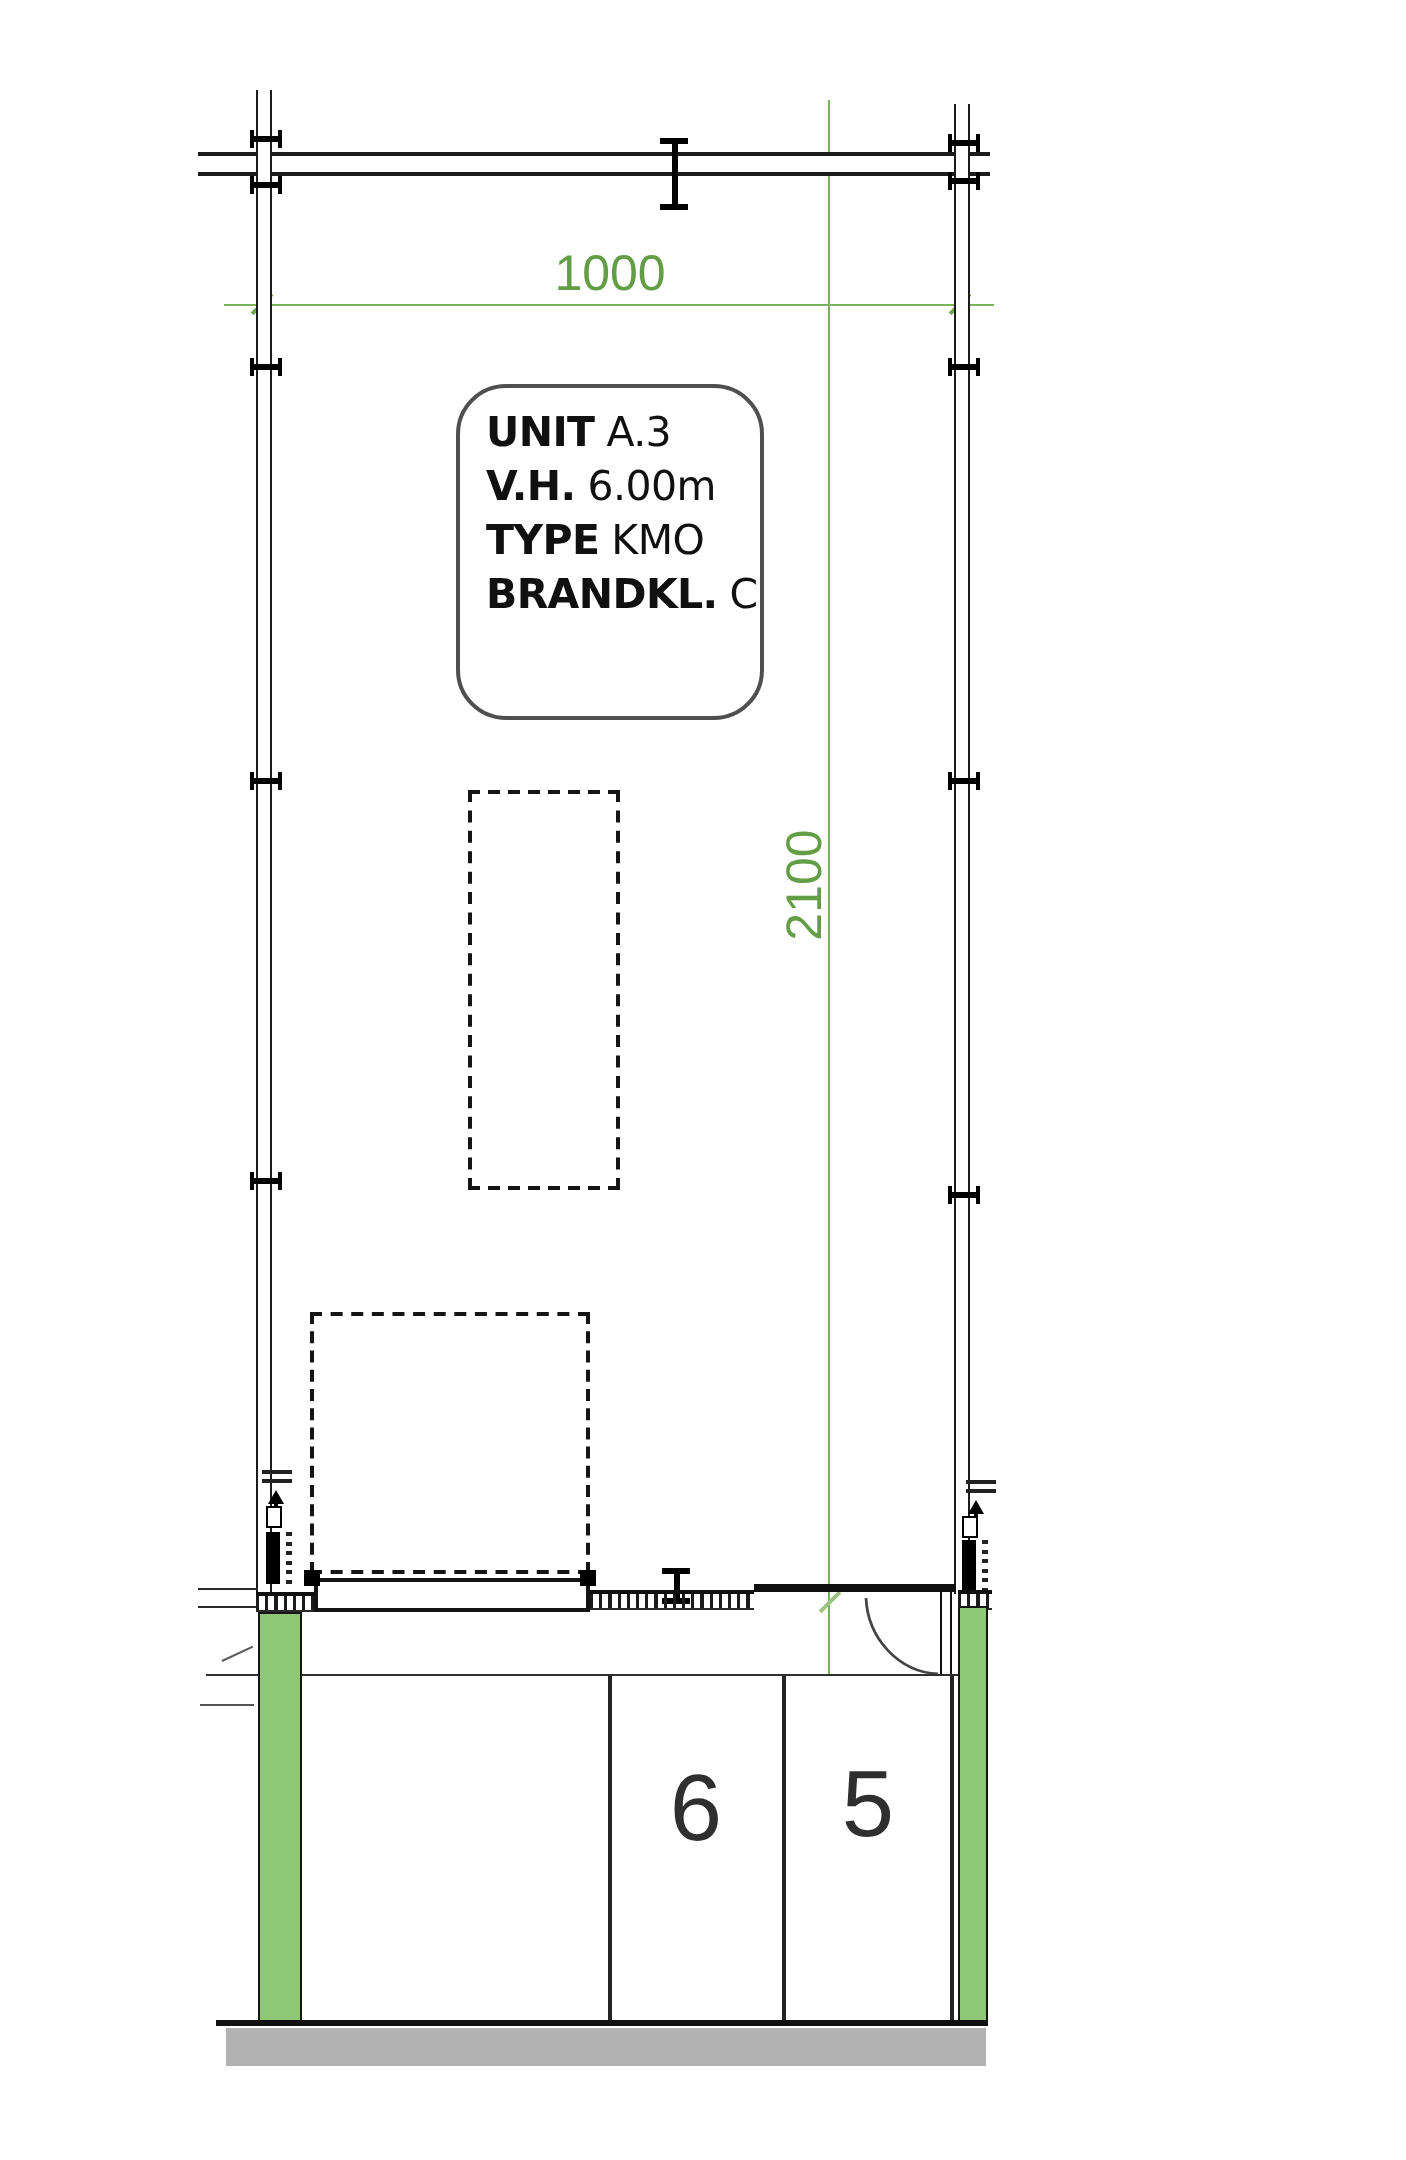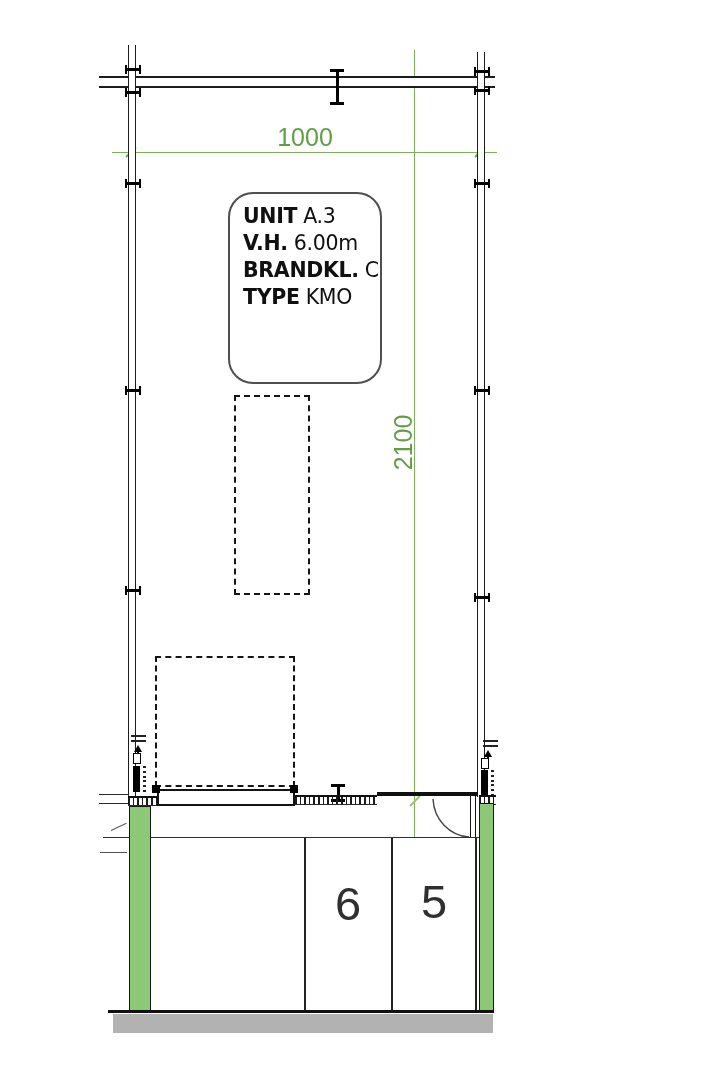--- a/index.html
+++ b/index.html
@@ -21,21 +21,21 @@
 
   
   .jh{width:12px;height:9px;border-left:2.6px solid #000;border-right:2.6px solid #000;}
   .jh::after{content:'';position:absolute;left:0;right:0;top:3px;height:2.6px;background:#000;}
   
   .ibv{width:14px;border-top:3px solid #000;border-bottom:3px solid #000;}
   .ibv::after{content:'';position:absolute;left:50%;top:0;bottom:0;width:3px;margin-left:-1.5px;background:#000;}
 
   
   .unit-box{
-    width:154px;height:192px;border:2px solid #4f4f4f;border-radius:25px;background:#fff;
+    width:154px;height:168px;border:2px solid #4f4f4f;border-radius:25px;background:#fff;
     box-sizing:border-box;padding:9px 0 0 13px;
   }
   .ubox-row{font-size:20.5px;line-height:27px;color:#101010;white-space:nowrap;letter-spacing:-0.3px;}
   .ubox-row b{font-weight:bold;margin-right:6px;}
 
   
   .dashed-zone{border:2.6px dashed #151515;background:transparent;box-sizing:border-box;}
 
   
   .hatch{
@@ -89,22 +89,22 @@
   <div class="abs jh" style="left:474px;top:86px;"></div>
   <div class="abs jh" style="left:474px;top:179px;"></div>
   <div class="abs jh" style="left:474px;top:386px;"></div>
   <div class="abs jh" style="left:474px;top:593px;"></div>
   <div class="abs ibv" style="left:330px;top:69px;height:30px;"></div>
   <div class="abs ibv" style="left:331px;top:784px;height:12px;"></div>
 
   <div class="abs unit-box" style="left:228px;top:192px;">
     <div class="ubox-row"><b>UNIT</b><span>A.3</span></div>
     <div class="ubox-row"><b>V.H.</b><span>6.00m</span></div>
+    <div class="ubox-row"><b>TYPE</b><span>KMO</span></div>
     <div class="ubox-row"><b>BRANDKL.</b><span>C</span></div>
-    <div class="ubox-row"><b>TYPE</b><span>KMO</span></div>
   </div>
 
   <div class="abs dashed-zone" style="left:234px;top:395px;width:76px;height:200px;"></div>
   <div class="abs dashed-zone" style="left:155px;top:656px;width:140px;height:131px;"></div>
 
   <div class="abs microtext" style="left:131px;top:735px;"></div>
   <div class="abs arrow-head" style="left:134px;top:745px;"></div>
   <div class="abs arrow-stem" style="left:137px;top:751px;"></div>
   <div class="abs ann-box" style="left:133px;top:753px;"></div>
   <div class="abs ann-bar" style="left:133px;top:766px;"></div>

